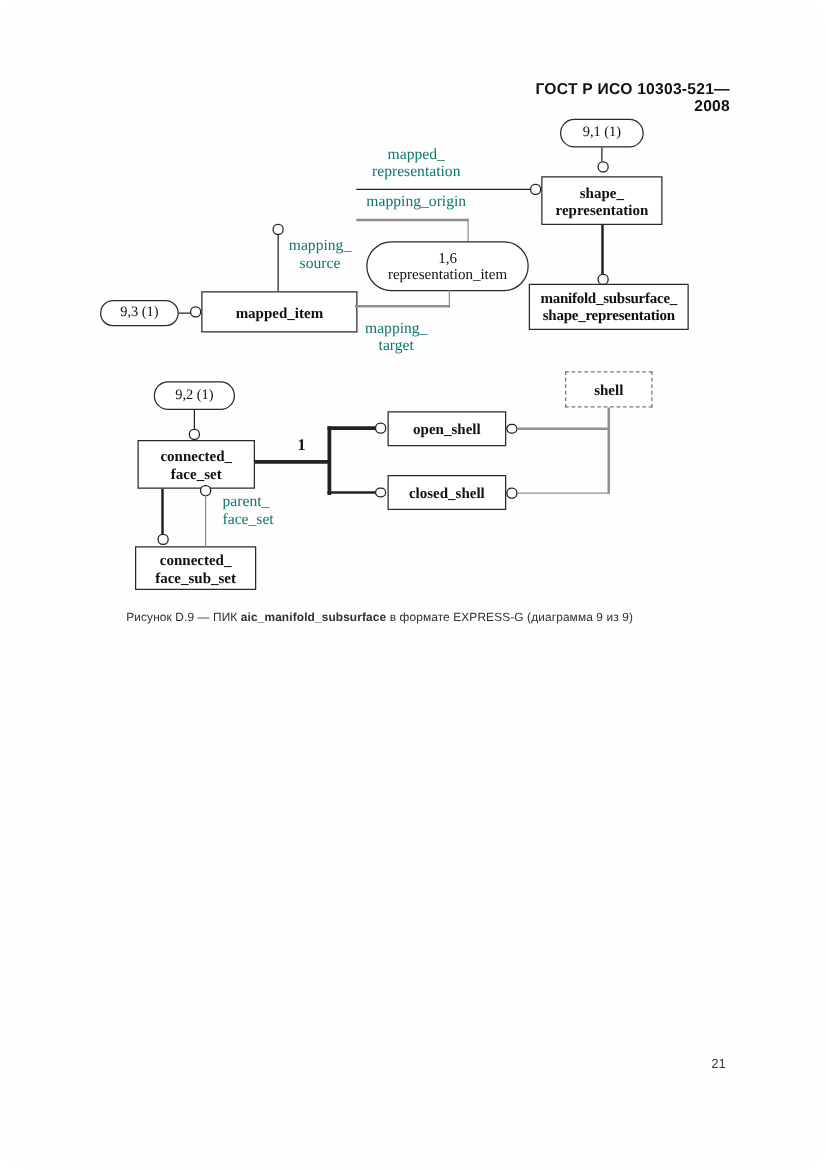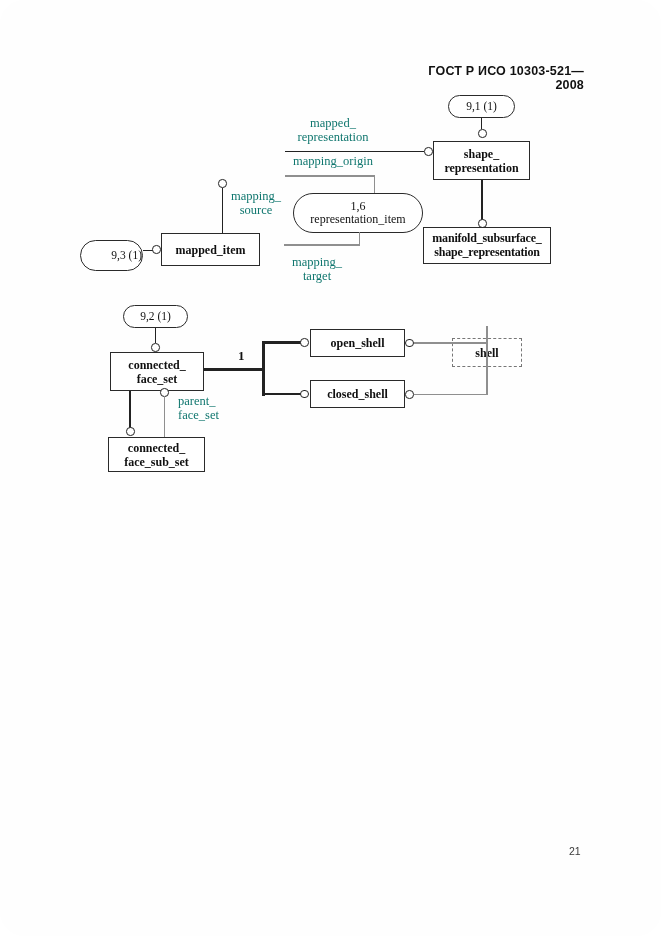--- a/index.html
+++ b/index.html
@@ -12,21 +12,21 @@
     font-weight:bold; font-size:12.5px; color:#111; letter-spacing:0.2px;
   }
   .box {
     position:absolute; background:#fff; border:1.4px solid #2a2a2a;
     display:flex; flex-direction:column; align-items:center; justify-content:center;
     text-align:center; font-weight:bold; font-size:12px; line-height:14px; color:#101010;
     box-sizing:border-box;
   }
   .box span { display:block; }
   .box.small { font-size:12px; line-height:13.5px; letter-spacing:-0.2px; }
-  .dashedbox { border:1.6px dashed #777;margin-top:41px; }
+  .dashedbox { border:1.6px dashed #777; }
   .oval {
     position:absolute; background:#fff; border:1.3px solid #2a2a2a;
     border-radius:26px; display:flex; flex-direction:column; align-items:center;
     justify-content:center; font-size:11.5px; line-height:13px; color:#101010;
     box-sizing:border-box; text-align:center;
   }
   .oval span { display:block; }
   .ln { position:absolute; }
   .dark { background:#222; }
   .gray { background:#8f8f8f; }
@@ -88,25 +88,25 @@
     <span>representation_item</span>
   </div>
 
   <div class="circ" style="left:218px; top:179px;"></div>
   <div class="ln dark" style="left:222px; top:188px; width:1.4px; height:45px;"></div>
   <div class="lbl" style="left:228px; top:190px; width:56px;">
     <span>mapping_</span>
     <span>source</span>
   </div>
 
-  <div class="box" style="left:161px; top:233px; width:99px; height:33px;">
+  <div class="box" style="left:161px; top:233px; width:125px; height:33px;">
     <span>mapped_item</span>
   </div>
 
-  <div class="oval" style="left:80px; top:240px; width:63px; height:31px;align-items:flex-end;">
+  <div class="oval" style="left:80px; top:240px; width:63px; height:21px;">
     <span>9,3 (1)</span>
   </div>
   <div class="ln dark" style="left:143px; top:249.5px; width:11px; height:1.3px;"></div>
   <div class="circ" style="left:152px; top:245px;"></div>
 
   <div class="ln gray" style="left:284px; top:244px; width:76px; height:1.6px;"></div>
   <div class="ln gray" style="left:358.5px; top:232px; width:1.6px; height:13.5px;"></div>
   <div class="lbl" style="left:288px; top:256px; width:58px;">
     <span>mapping_</span>
     <span>target</span>
@@ -164,16 +164,17 @@
   <div class="lbl leftal" style="left:178px; top:395px; width:60px;">
     <span>parent_</span>
     <span>face_set</span>
   </div>
 
   <div class="box" style="left:108px; top:437px; width:97px; height:35px;">
     <span>connected_</span>
     <span>face_sub_set</span>
   </div>
 
+  <div class="caption" style="left:101px; top:489px;"><span>Рисунок D.9 — ПИК </span><b>aic_manifold_subsurface</b><span> в формате EXPRESS-G (диаграмма 9 из 9)</span></div>
 
   <div class="pagenum" style="left:569px; top:845px;">21</div>
 
 </div>
 
 </body></html>

